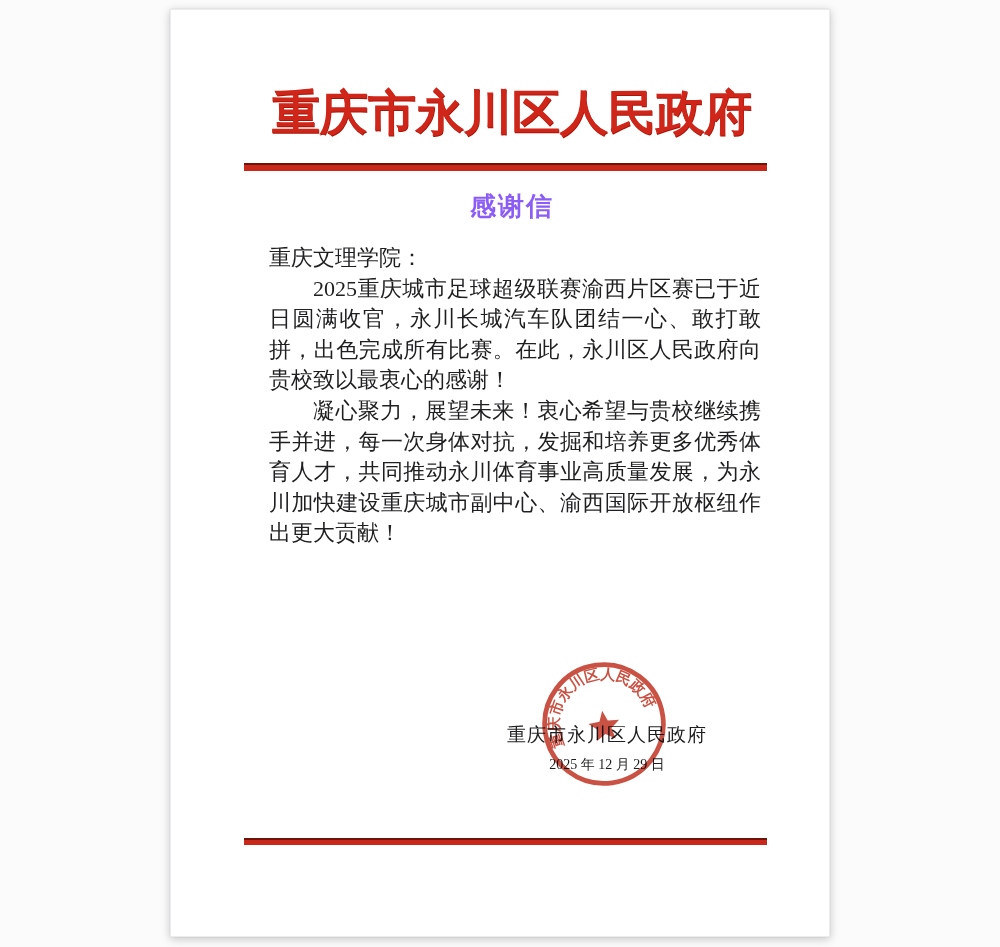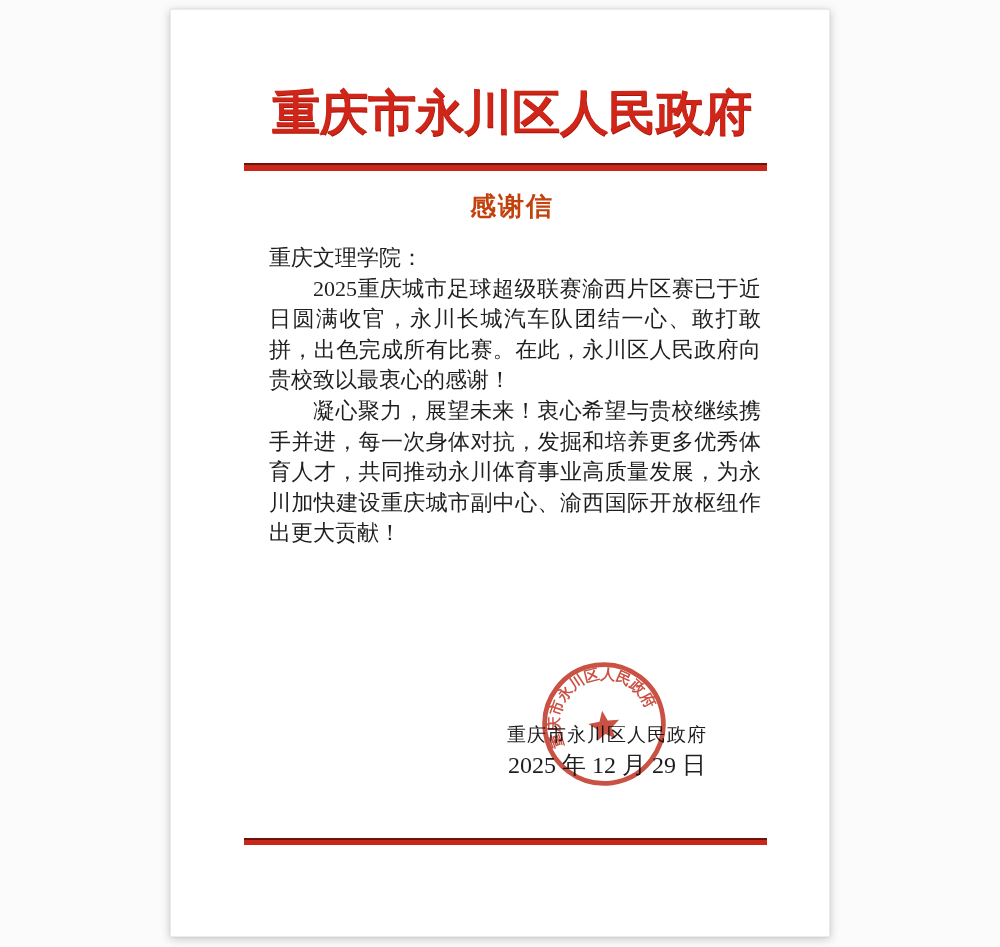--- a/index.html
+++ b/index.html
@@ -19,36 +19,36 @@
   }
   .rule {
     position:absolute; left:73px; width:523px; height:8px;
     background:#c9271a; border-top:2px solid #6f120a;
   }
   .rule-top { top:153px; }
   .rule-bottom { top:828px; height:7px; }
   .doc-title {
     position:absolute; top:179px; left:0; width:100%;
     text-align:center; transform:translateX(12px);
-    color:#c2410c; font-size:26px; font-weight:bold;
+    color:#8b5cf6; font-size:26px; font-weight:bold;
     font-family:"Liberation Sans", sans-serif; letter-spacing:2px;
   }
   .body-block {
     position:absolute; top:233px; left:98px; width:492px;
     color:#1f1f21; font-size:22px; line-height:30.6px;
     text-align:justify;
   }
   .salutation { text-align:left; }
   .para { text-indent:2em; }
   .closing {
     position:absolute; top:712px; left:0; width:100%;
     padding-left:214px; text-align:center; color:#1f1f21;
   }
   .signature { font-size:19px; letter-spacing:1px; white-space:nowrap; }
-  .date { margin-top:1px; font-size:24px; white-space:nowrap; }
+  .date { margin-top:8px; font-size:14px; white-space:nowrap; }
   .seal {
     position:absolute; left:366px; top:647px; width:134px; height:134px;
     transform:rotate(-8deg); opacity:0.88; mix-blend-mode:multiply;
     pointer-events:none;
   }
 </style>
 </head>
 <body>
 
 <div class="canvas">

